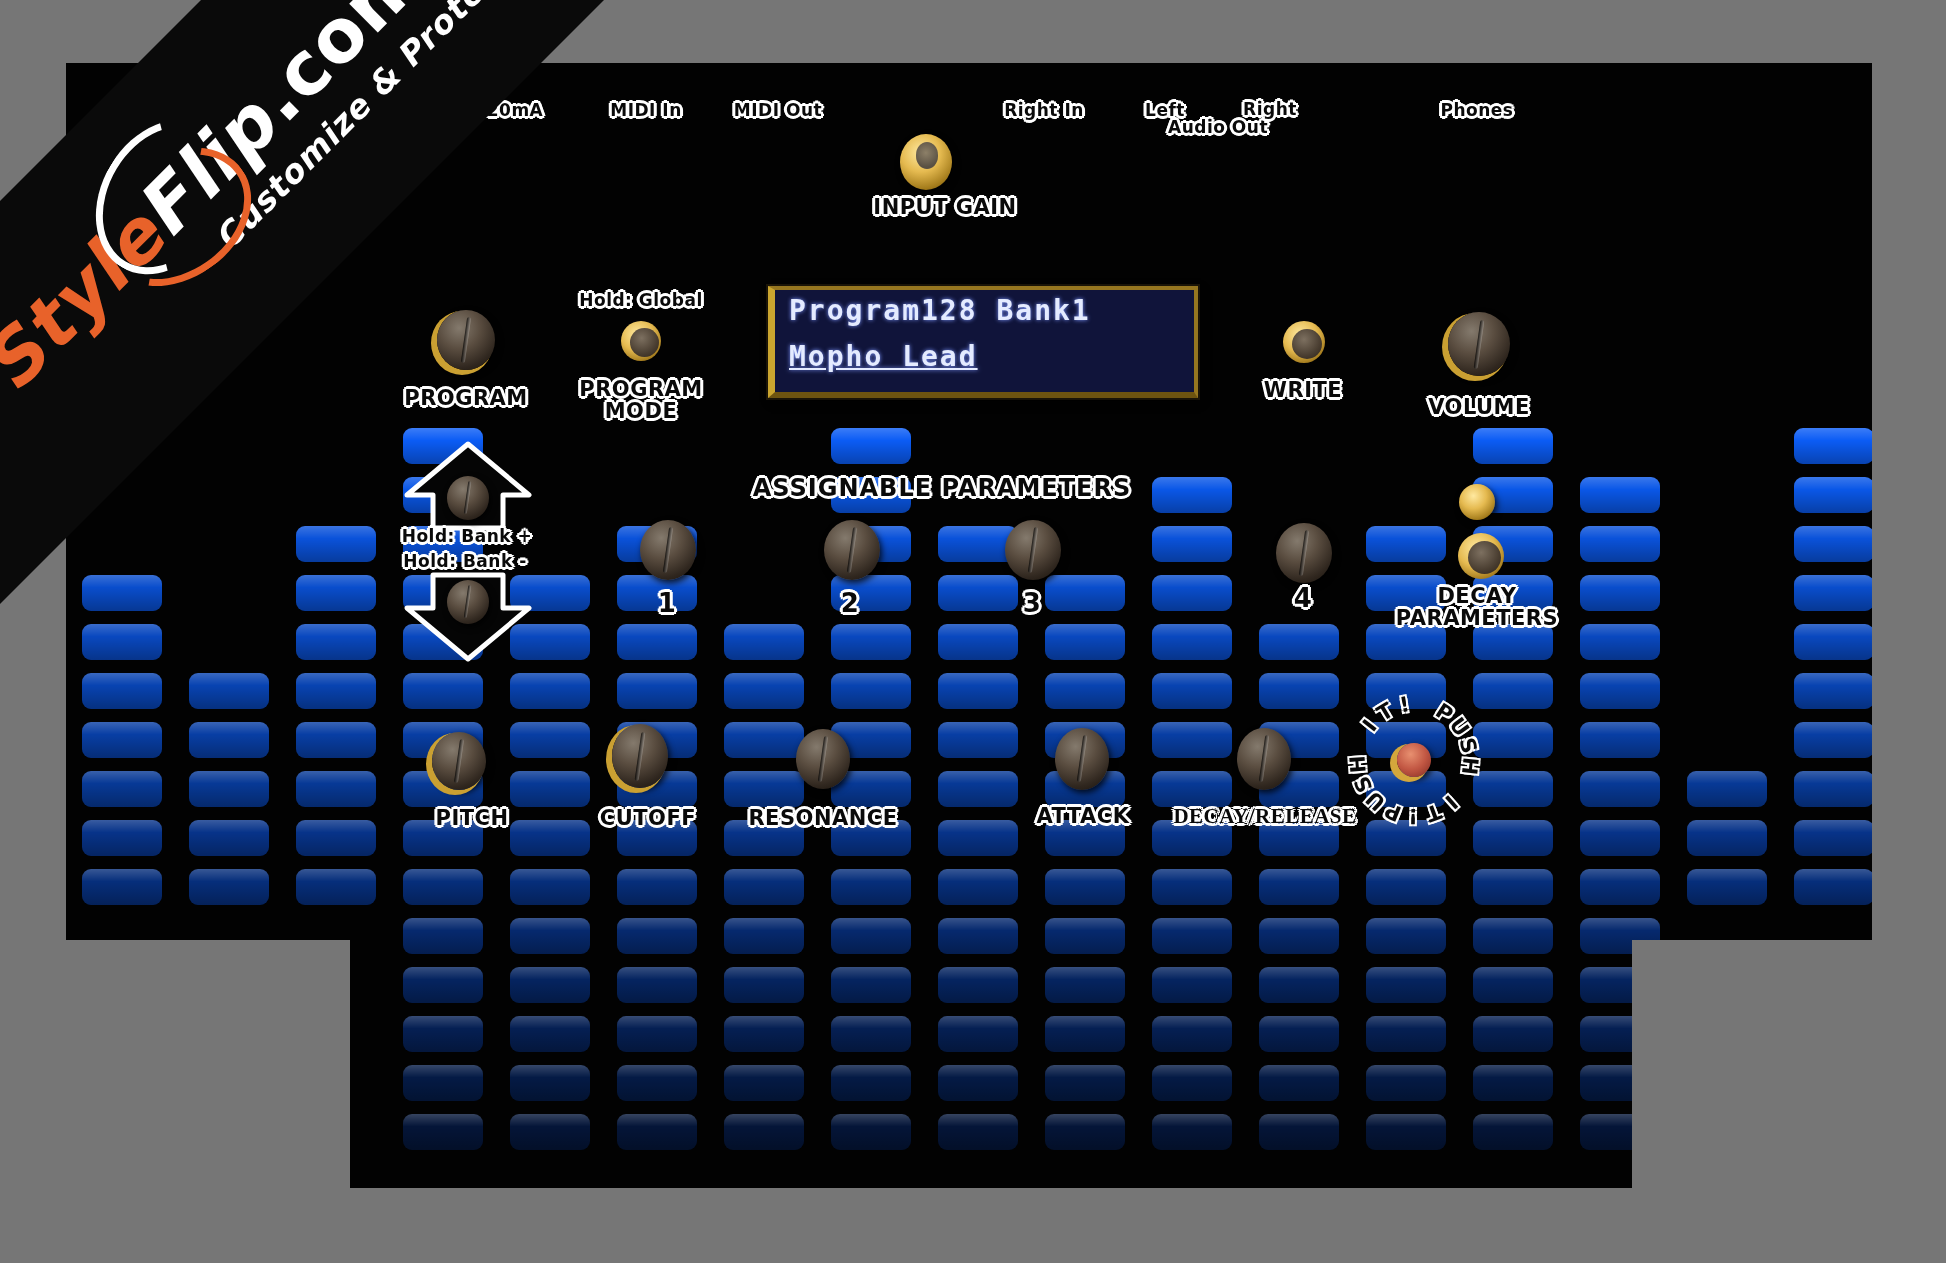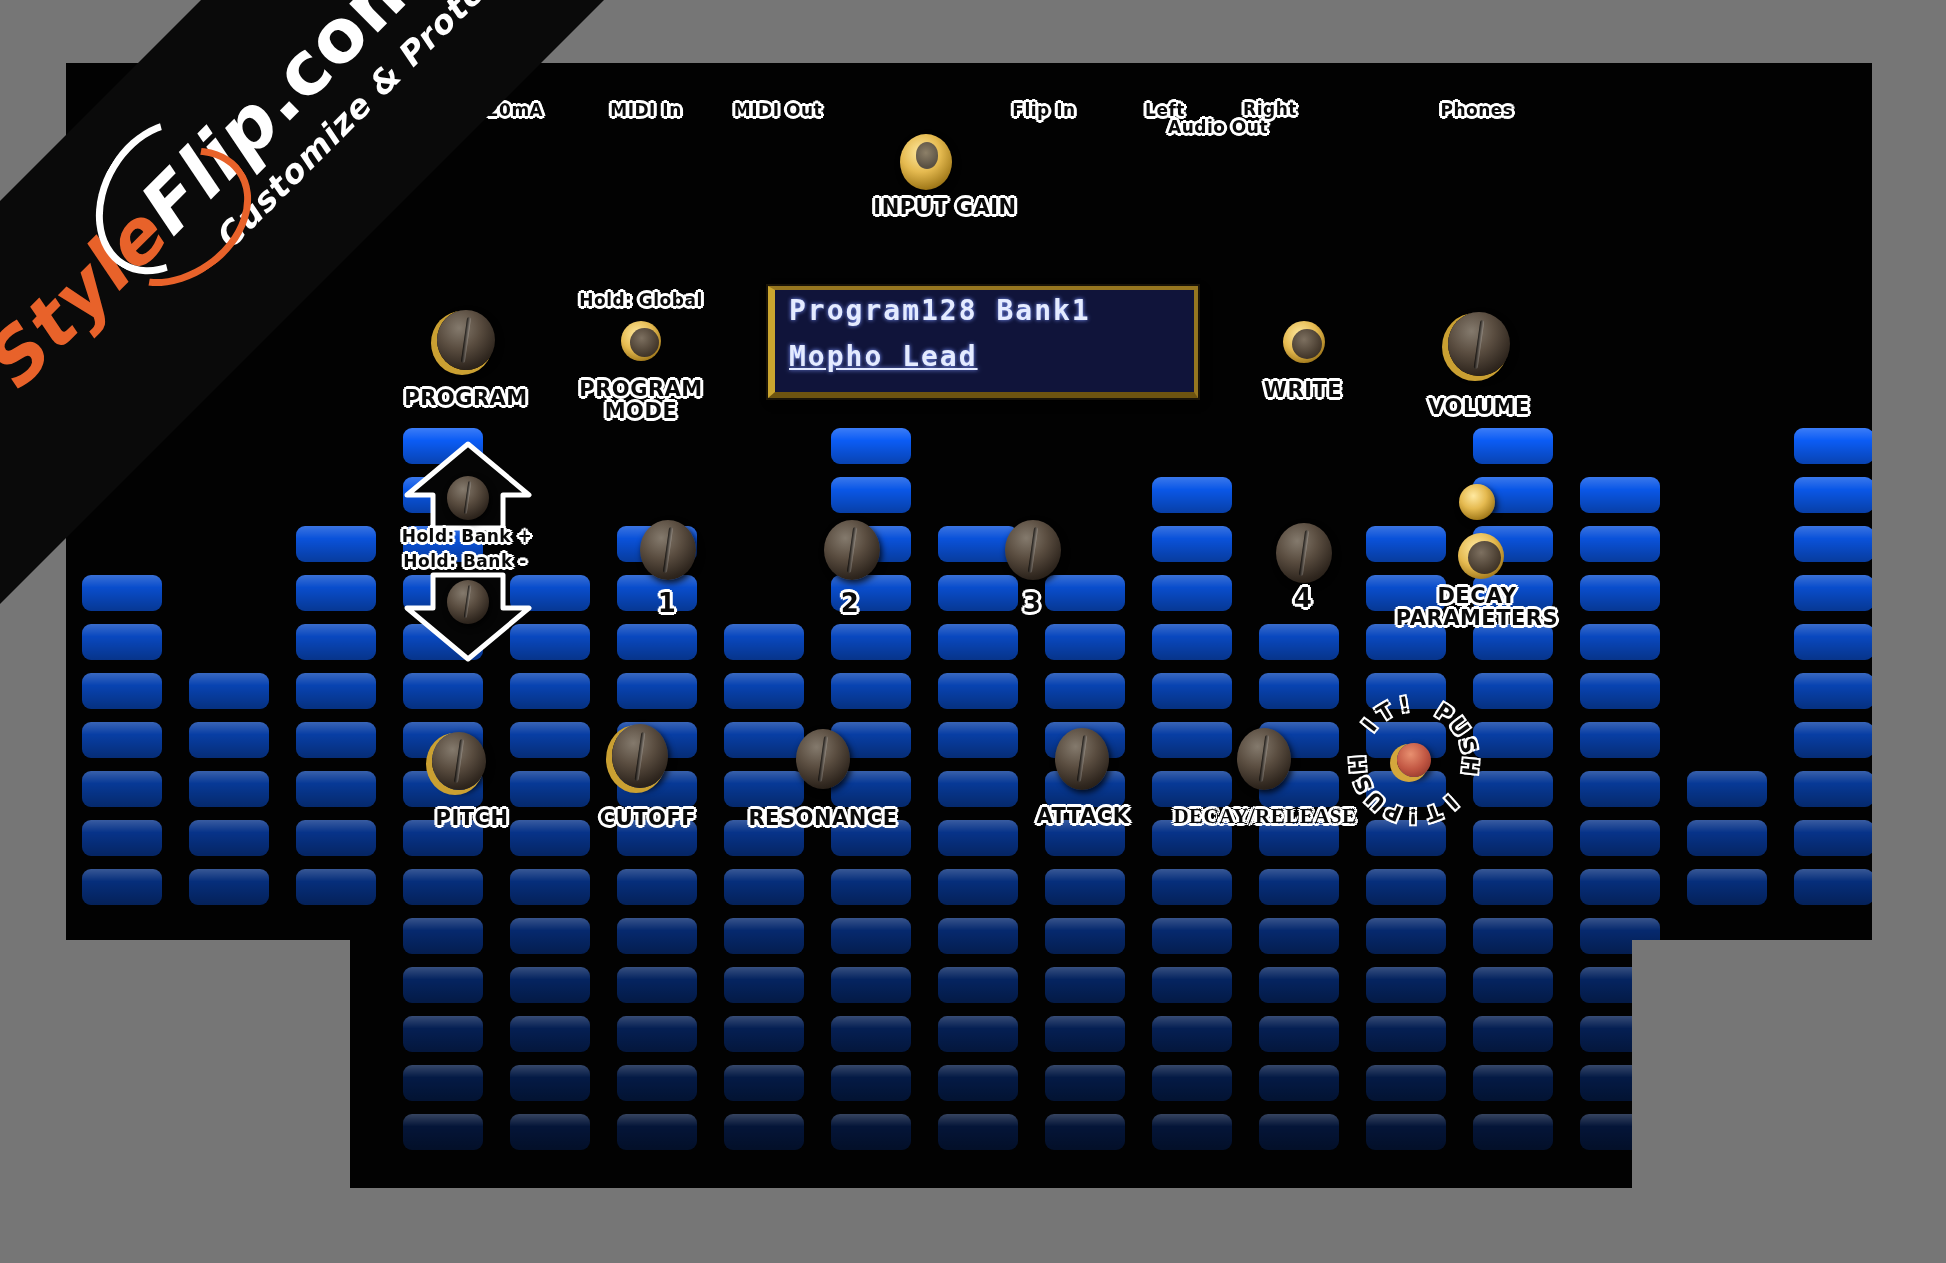--- a/index.html
+++ b/index.html
@@ -267,21 +267,21 @@
       <div class="eqbar" style="left: 1794px; top: 722px; width: 80px; height: 36px; background: rgb(8, 62, 164);"></div>
       <div class="eqbar" style="left: 1794px; top: 771px; width: 80px; height: 36px; background: rgb(7, 57, 150);"></div>
       <div class="eqbar" style="left: 1794px; top: 820px; width: 80px; height: 36px; background: rgb(7, 51, 137);"></div>
       <div class="eqbar" style="left: 1794px; top: 869px; width: 80px; height: 36px; background: rgb(6, 46, 123);"></div>
     </div>
 
   <div id="ports">
       <div class="olabel port" style="left: 515px; top: 100px;">20mA</div>
       <div class="olabel port" style="left: 646px; top: 100px;">MIDI In</div>
       <div class="olabel port" style="left: 778px; top: 100px;">MIDI Out</div>
-      <div class="olabel port" style="left: 1044px; top: 100px;">Flip In</div>
+      <div class="olabel port" style="left: 1044px; top: 100px;">Right In</div>
       <div class="olabel port" style="left: 1165px; top: 100px;">Left</div>
       <div class="olabel port" style="left: 1218px; top: 117px;">Audio Out</div>
       <div class="olabel port" style="left: 1270px; top: 99px;">Right</div>
       <div class="olabel port" style="left: 1477px; top: 100px;">Phones</div>
     </div>
 
   <div class="knob knob-gold knob-gain" style="left:926px;top:162px;width:52px;height:56px;"></div>
   <div class="olabel klabel" style="left:945px;top:195px;">INPUT GAIN</div>
 
   <div id="lcd">
@@ -309,20 +309,21 @@
     <polygon points="65,3 126,54 100,54 100,87 30,87 30,54 4,54" fill="#050505" stroke="#ffffff" stroke-width="5" stroke-linejoin="round"></polygon>
   </svg>
   <div class="knob knob-dark" style="left:468px;top:498px;width:42px;height:44px;"></div>
   <div class="olabel small" style="left:467px;top:526px;">Hold: Bank +</div>
   <div class="olabel small" style="left:465px;top:551px;">Hold: Bank -</div>
   <svg class="arrowbox" style="left:403px;top:572px;" width="130" height="90" viewBox="0 0 130 90">
     <polygon points="65,87 126,36 100,36 100,3 30,3 30,36 4,36" fill="#050505" stroke="#ffffff" stroke-width="5" stroke-linejoin="round"></polygon>
   </svg>
   <div class="knob knob-dark" style="left:468px;top:602px;width:42px;height:44px;"></div>
 
+  <div class="olabel big" style="left:942px;top:474px;">ASSIGNABLE PARAMETERS</div>
 
   <div class="knob knob-dark" style="left:668px;top:550px;width:56px;height:60px;"></div>
   <div class="olabel num" style="left:667px;top:588px;">1</div>
 
   <div class="knob knob-dark" style="left:852px;top:550px;width:56px;height:60px;"></div>
   <div class="olabel num" style="left:850px;top:588px;">2</div>
 
   <div class="knob knob-dark" style="left:1033px;top:550px;width:56px;height:60px;"></div>
   <div class="olabel num" style="left:1032px;top:588px;">3</div>
 

